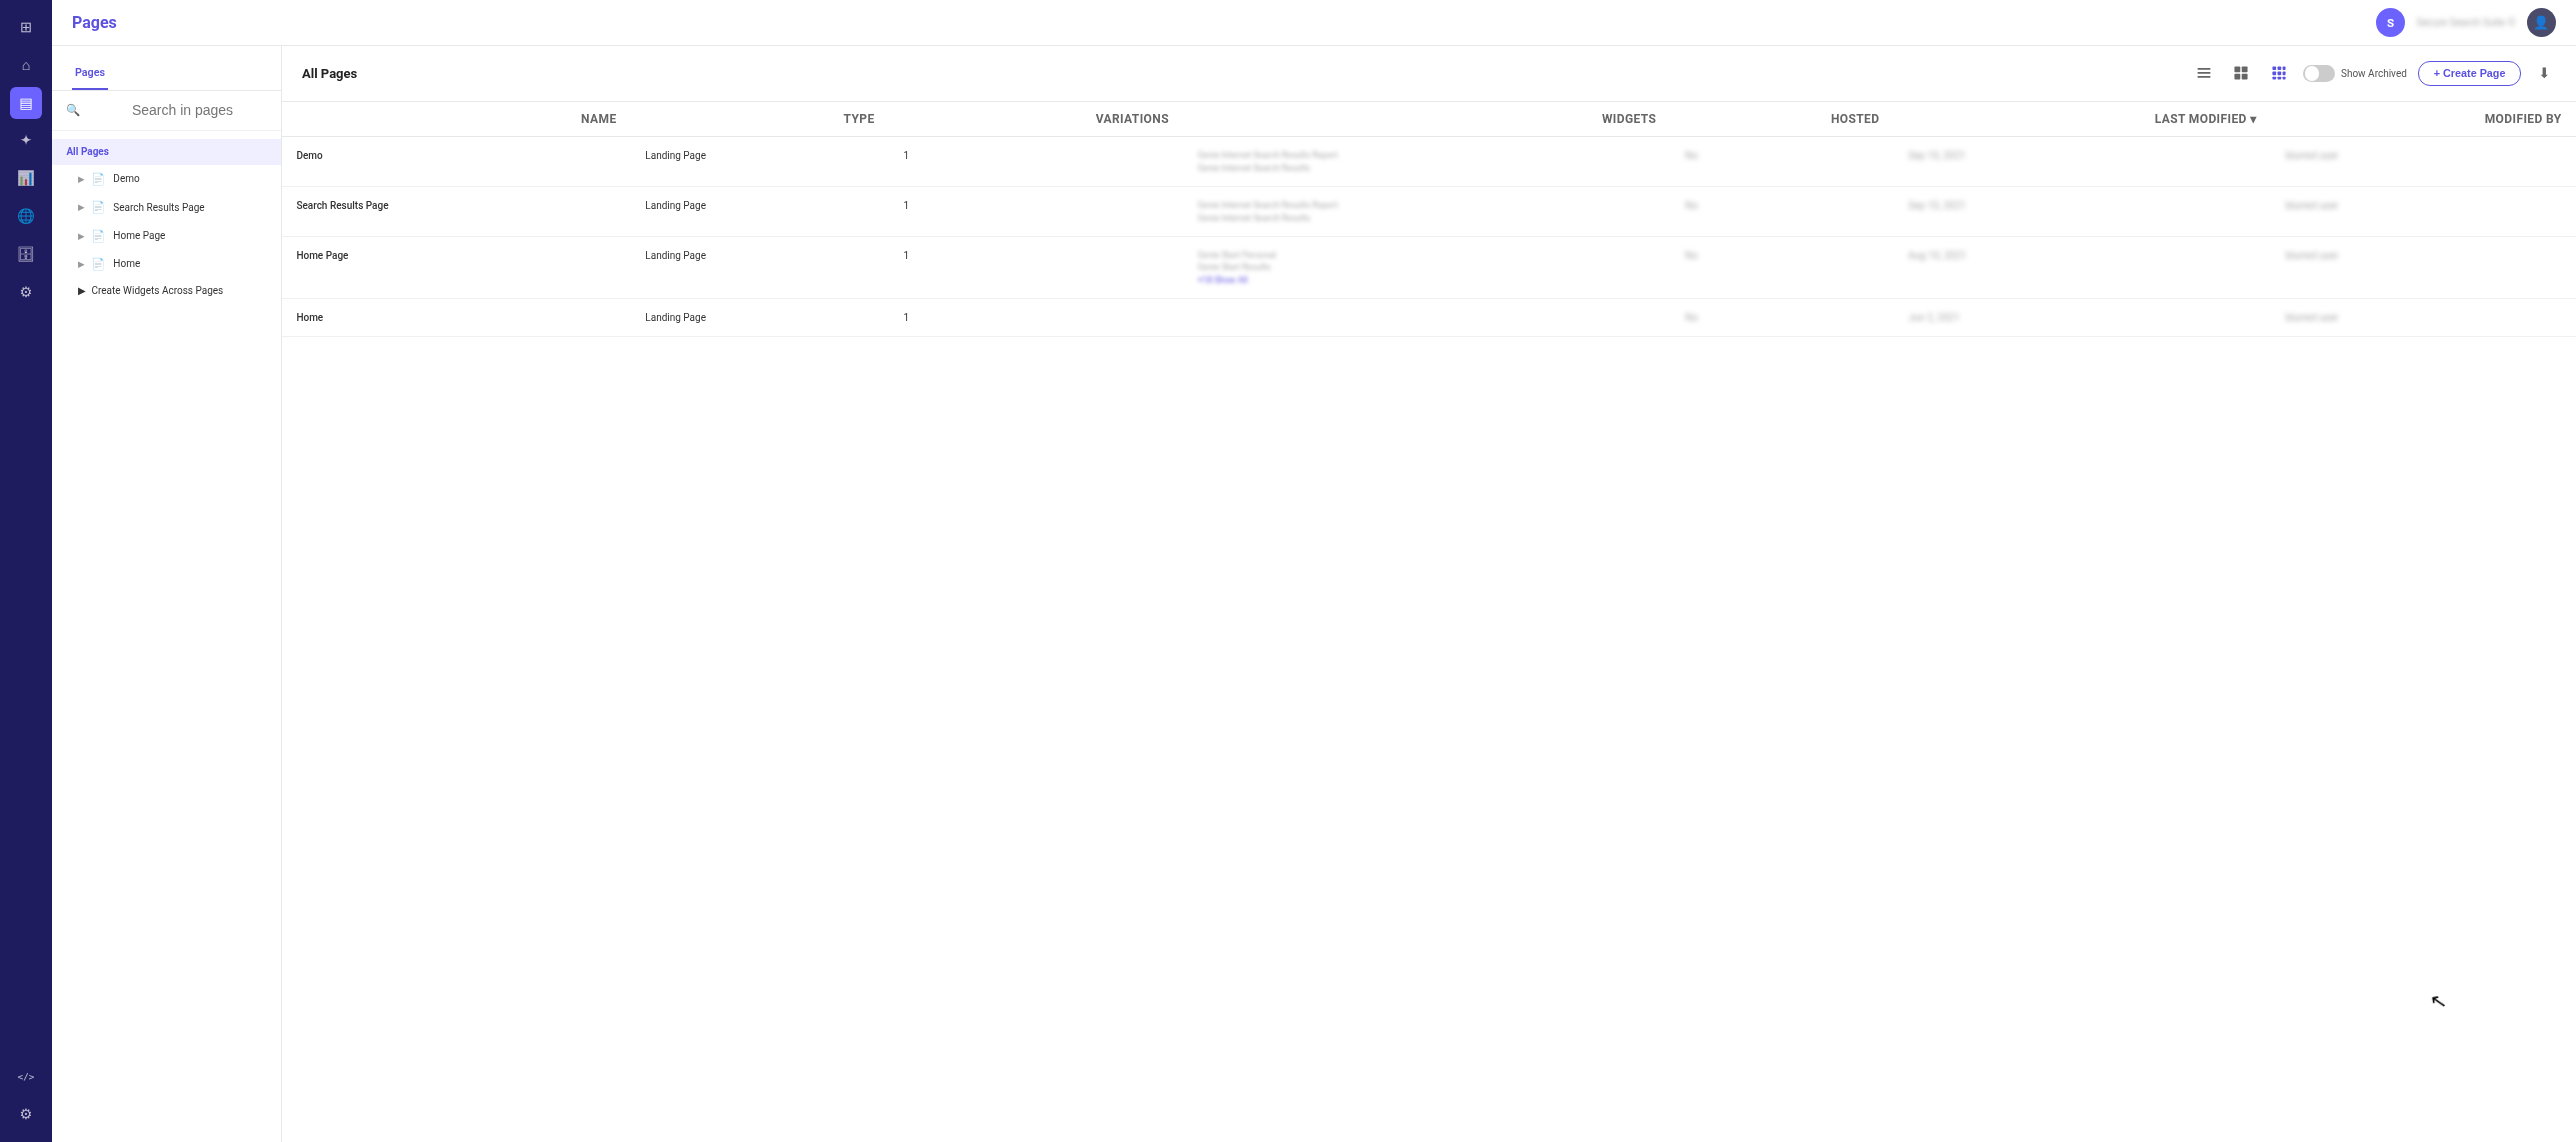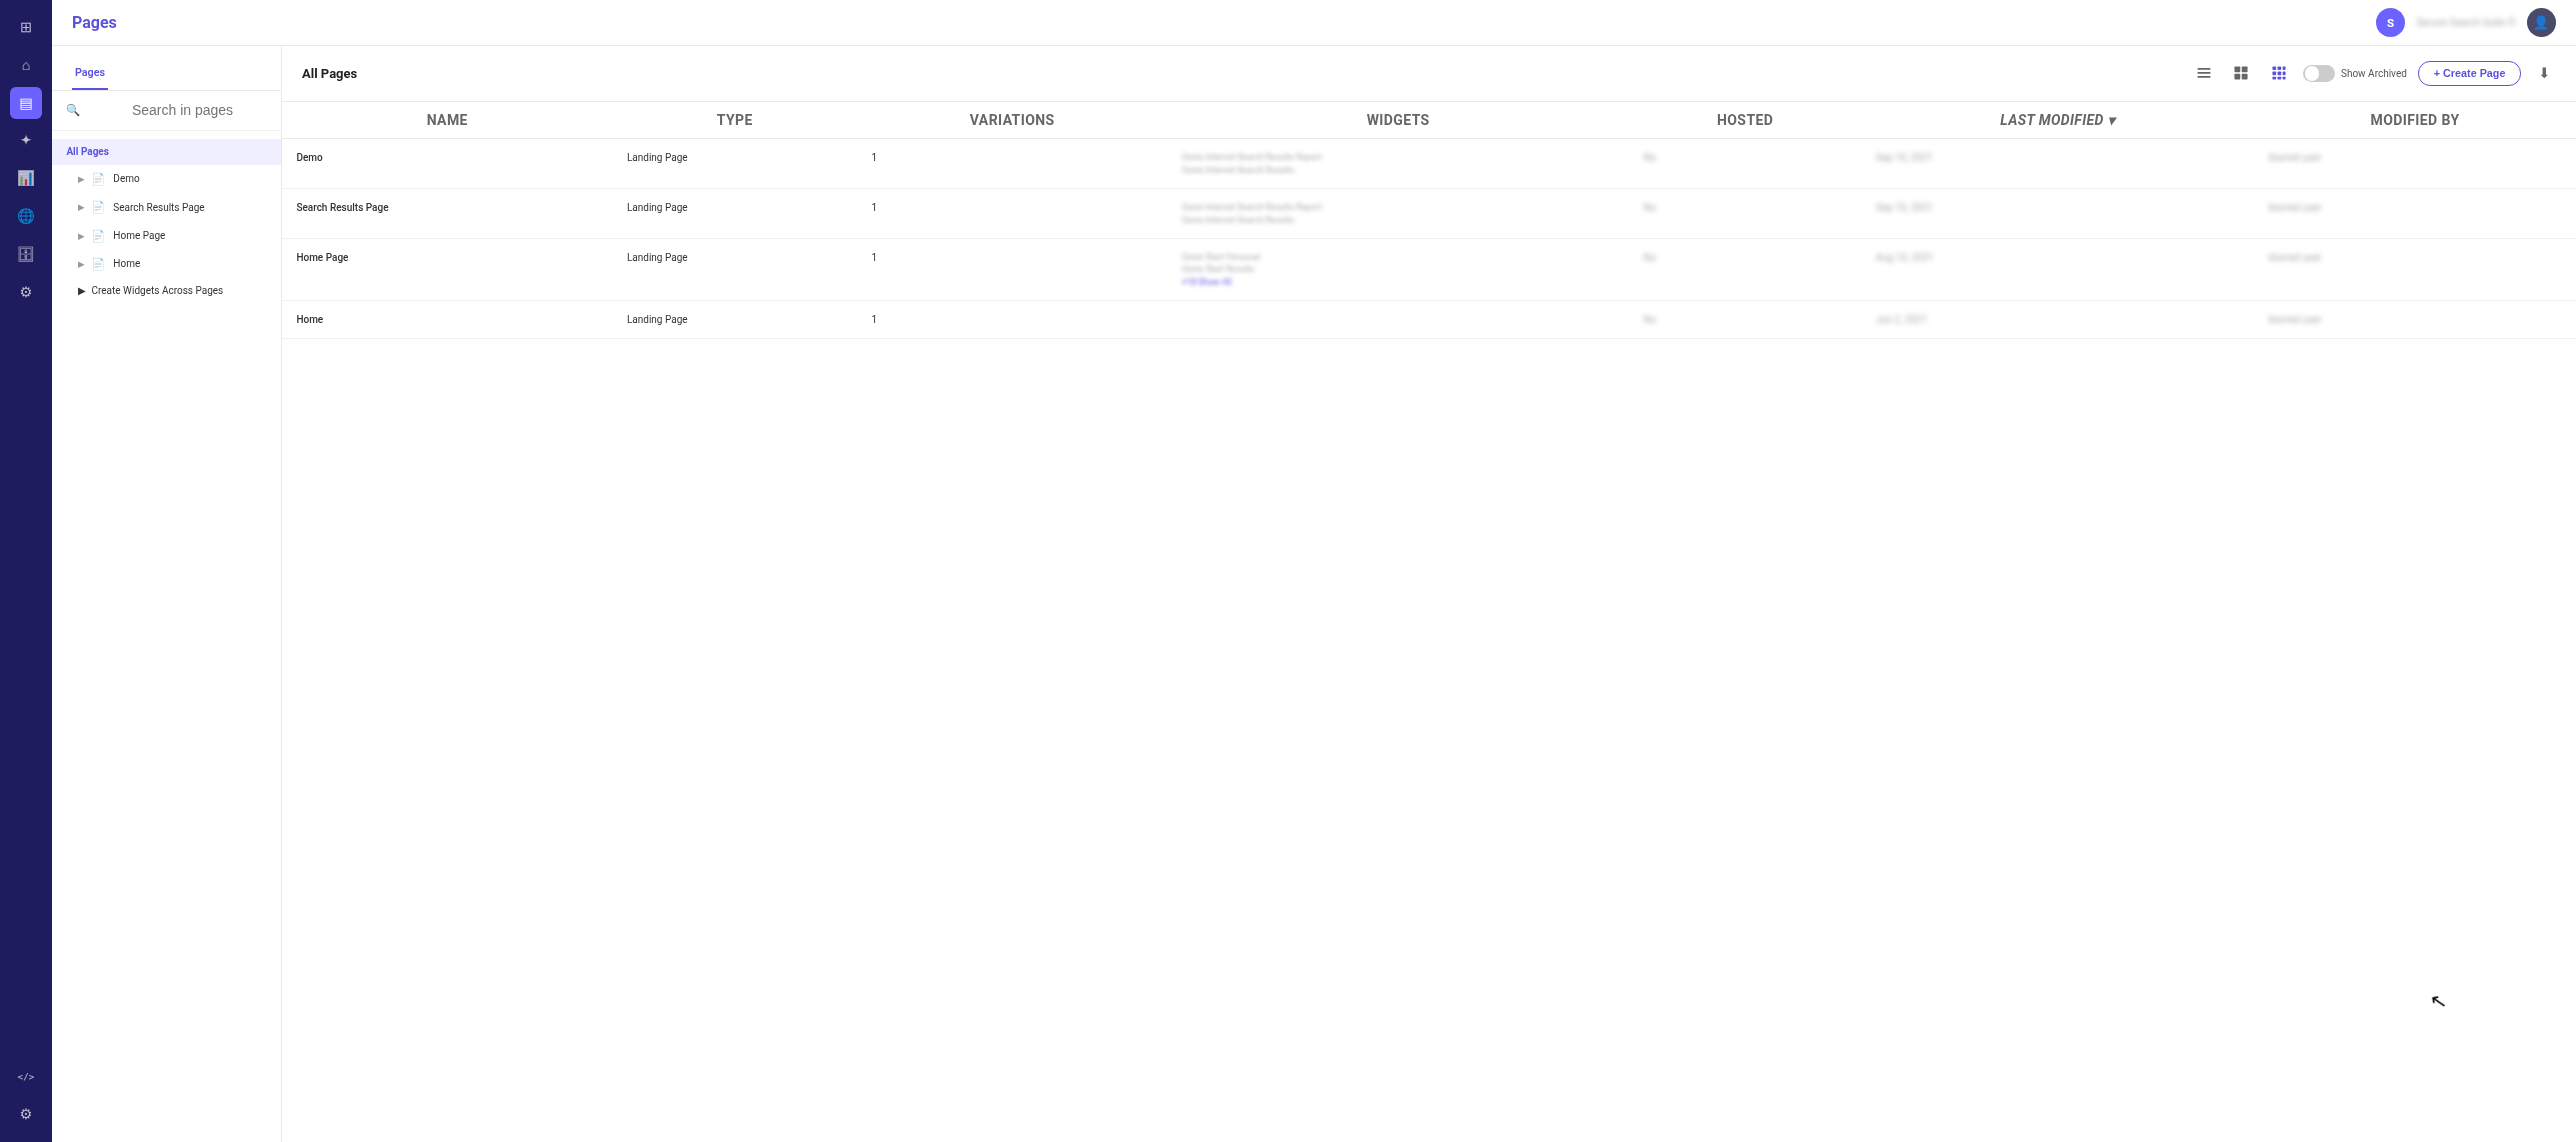--- a/index.html
+++ b/index.html
@@ -259,29 +259,29 @@
     }
     table {
       width: 100%;
       border-collapse: collapse;
     }
     thead tr {
       border-bottom: 1.4px solid #e8e8e8;
     }
     th {
       padding: 10px 14.4px;
-      text-align: center;
-      font-size: 14px;
+      text-align: right;
+      font-size: 12px;
       font-weight: 700;
       color: #666;
       letter-spacing: 0.4px;
       text-transform: uppercase;
       white-space: nowrap;
     }
-    th.sortable { cursor: pointer; font-style: italic; }
+    th.sortable { cursor: pointer; }
     tbody tr {
       border-bottom: 0.7px solid #f0f0f0;
     }
     td {
       padding: 13px 14.4px;
       font-size: 10px;
       color: #333;
       vertical-align: top;
     }
     td.blurred { filter: blur(2.9px); color: #aaa; }

